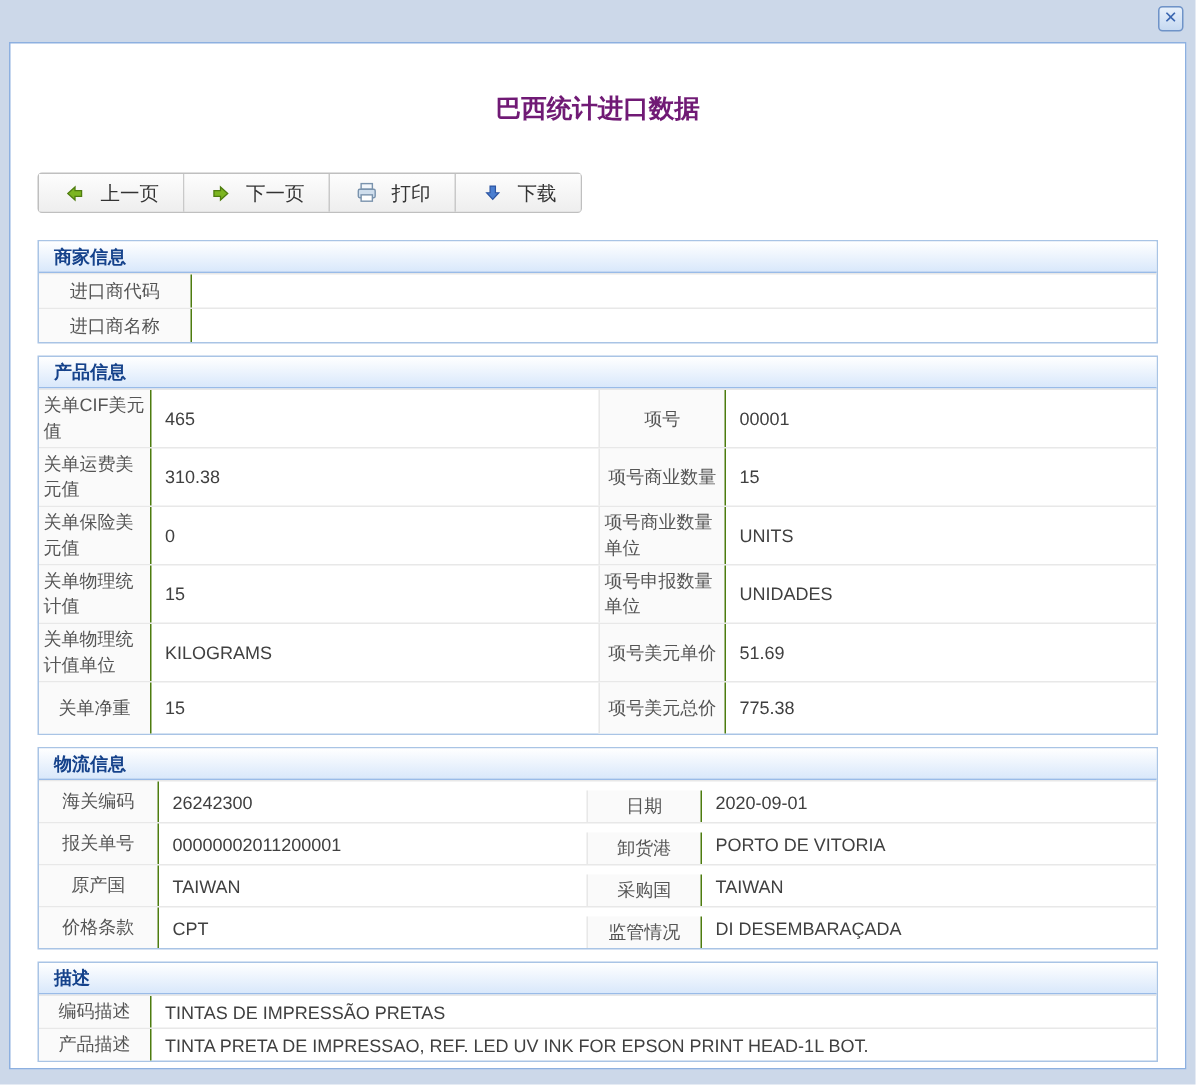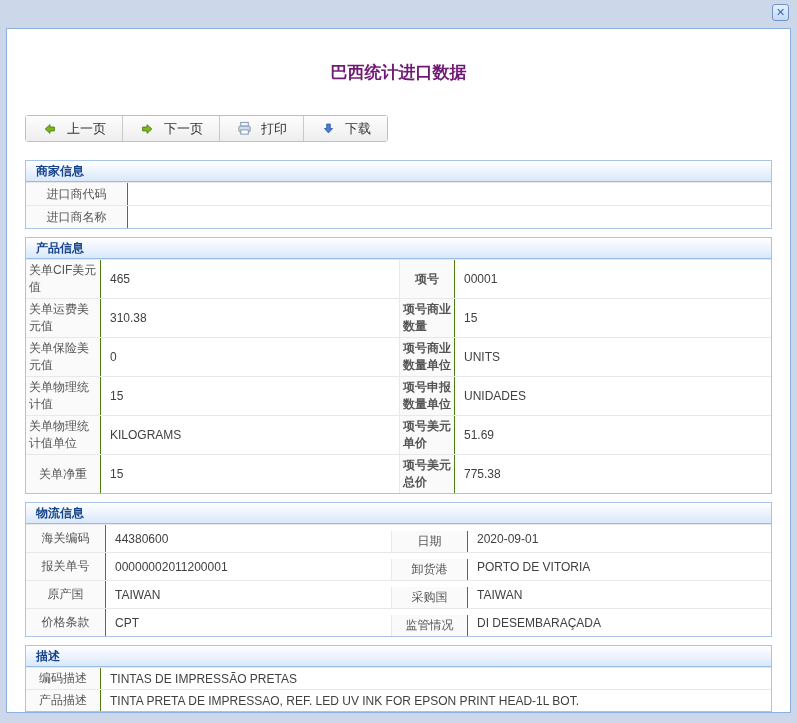--- a/index.html
+++ b/index.html
@@ -87,21 +87,21 @@
     padding:2px 9px;
     color:#404040;
     overflow:hidden;
     white-space:nowrap;
   }
   .lbl2 { border-left:1px solid #e8e8e8; }
   
   .sec-merchant .lbl { width:102px; }
   .sec-merchant .row { min-height:23px; }
   .sec-product .lbl { width:75px; }
-  .sec-product .lbl2 { width:56px;font-weight:bold; }
+  .sec-product .lbl2 { width:85px; }
   .sec-product .val1 { flex:0 0 298px; }
   .sec-product .row { min-height:35px; }
   .sec-logistics .lbl { width:80px; }
   .sec-logistics .lbl2 { width:77px;margin-top:6px; }
   .sec-logistics .val1 { flex:0 0 285px; }
   .sec-logistics .row { min-height:22px; }
   .sec-desc .lbl { width:75px; }
   .sec-desc .row { min-height:22px; }
 </style>
 </head>
@@ -205,21 +205,21 @@
         <div class="lbl lbl2">项号美元总价</div>
         <div class="val">775.38</div>
       </div>
     </div>
 
     <div class="section sec-logistics">
       <div class="section-header">物流信息</div>
 
       <div class="row">
         <div class="lbl">海关编码</div>
-        <div class="val val1">44380600</div>
+        <div class="val val1">26242300</div>
         <div class="lbl lbl2">日期</div>
         <div class="val">2020-09-01</div>
       </div>
       <div class="row">
         <div class="lbl">报关单号</div>
         <div class="val val1">00000002011200001</div>
         <div class="lbl lbl2">卸货港</div>
         <div class="val">PORTO DE VITORIA</div>
       </div>
       <div class="row">

